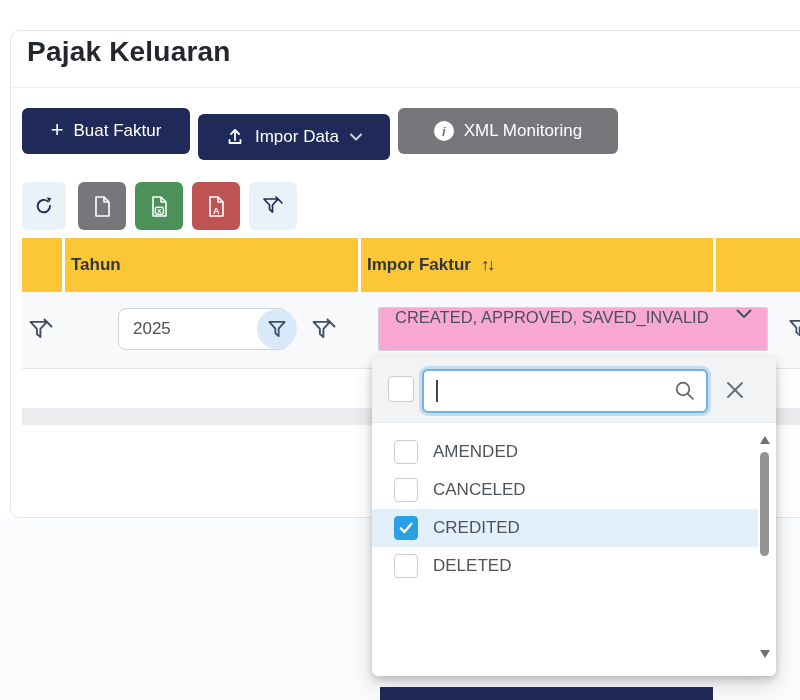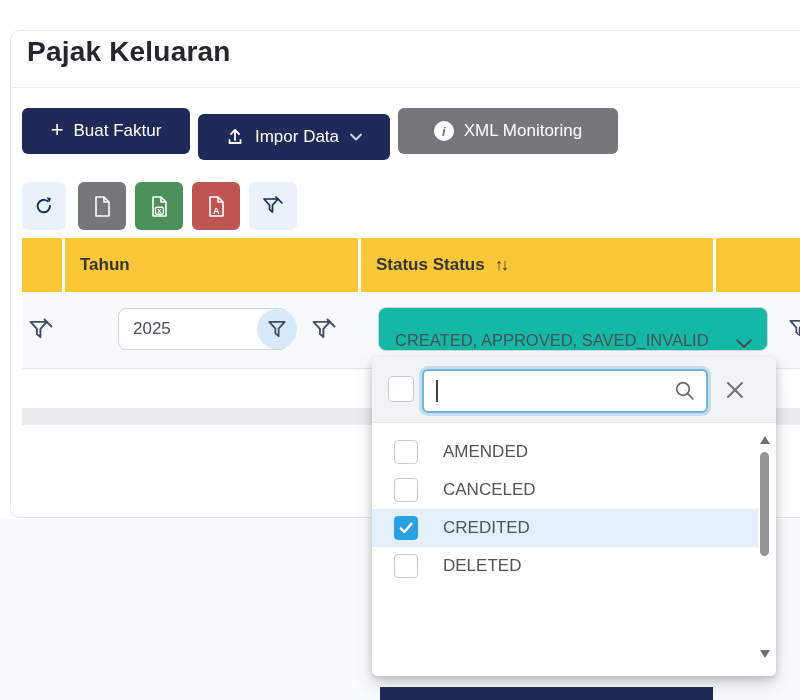--- a/index.html
+++ b/index.html
@@ -24,32 +24,32 @@
                  display:flex; align-items:center; justify-content:center;
                  font-size:13px; font-weight:700; font-style:italic; }
 
   
   .tool-btn { height:48px; border-radius:6px; display:flex; align-items:center; justify-content:center; cursor:pointer; }
   .tool-light { background:#e9f1f9; }
 
   
   .grid-head-bg { left:22px; top:238px; width:778px; height:54px; background:#fff; }
   .head-cell { top:238px; height:54px; background:#fcc737; display:flex; align-items:center;
-               padding-left:15px; font-size:17px; font-weight:700; color:#33363c; gap:10px; }
+               padding-left:6px; font-size:17px; font-weight:700; color:#33363c; gap:10px; }
   .sort-glyph { font-size:16px; font-weight:400; color:#2e3136; letter-spacing:-2px; }
 
   
   .filter-row { left:22px; top:292px; width:778px; height:77px; background:#f8f9fa; border-bottom:1px solid #e4e6e9; }
   .text-input { height:42px; background:#fff; border:1px solid #ced4da; border-radius:8px;
                 font-size:17px; color:#495057; padding:0 14px; outline:none; width:100%;
                 font-family:"Liberation Sans","DejaVu Sans",sans-serif; }
   .filter-circle { width:40px; height:40px; border-radius:50%; background:#d8e9f9;
                    display:flex; align-items:center; justify-content:center; cursor:pointer; }
-  .multiselect { left:378px; top:307px; width:390px; height:44px; background:#14b8a6; border:1px solid #ced4da;
-                 border-radius:8px; display:flex; align-items:flex-end; padding:0 14px 0 16px; cursor:pointer; }
+  .multiselect { left:378px; top:307px; width:390px; height:44px; background:#f9a8d4; border:1px solid #ced4da;
+                 border-radius:2px; display:flex; align-items:flex-start; padding:0 14px 0 16px; cursor:pointer; }
   .multiselect-value { font-size:16.5px; color:#495057; white-space:nowrap; flex:1; }
 
   
   .band-white1 { left:22px; top:369px; width:778px; height:39px; background:#fff; }
   .band-gray   { left:22px; top:408px; width:778px; height:17px; background:#ececee; }
   .band-white2 { left:22px; top:425px; width:778px; height:92px; background:#fff; }
 
   
   .popup { left:372px; top:357px; width:404px; height:319px; background:#fff; border-radius:6px;
            box-shadow:0 3px 8px rgba(0,0,0,.20), 0 10px 22px rgba(0,0,0,.12); z-index:50; }
@@ -59,21 +59,21 @@
   .search-wrap { left:422px; top:369px; width:286px; height:44px; background:#fff;
                  border:2px solid #71b2e2; border-radius:6px; box-shadow:0 0 0 3px rgba(113,178,226,.35);
                  z-index:52; display:flex; align-items:center; padding:0 10px 0 12px; }
   .search-input { border:none; outline:none; flex:1; font-size:16px; color:#333; height:100%;
                   font-family:"Liberation Sans","DejaVu Sans",sans-serif; background:transparent; }
   .caret-bar { width:1.5px; height:22px; background:#444; margin-right:-3px; }
 
   .popup-list { left:372px; top:423px; width:404px; height:253px; overflow:hidden;
                 border-radius:0 0 6px 6px; z-index:51; background:#fff; }
   .opt-row { position:relative; width:386px; height:38px; display:flex; align-items:center;
-             padding-left:22px; gap:25px; cursor:pointer; }
+             padding-left:22px; gap:15px; cursor:pointer; }
   .opt-rows { position:absolute; top:10px; left:0; }
   .opt-row.is-checked { background:#e2f0fb; }
   .opt-label { font-size:17px; color:#4f5459; }
   .opt-box { width:24px; height:24px; border:1px solid #c9cdd1; border-radius:4px; background:#fff;
              display:flex; align-items:center; justify-content:center; flex:none; }
   .is-checked .opt-box { background:#2a9fe3; border-color:#2a9fe3; }
   .opt-box svg { display:none; }
   .is-checked .opt-box svg { display:block; }
   .sb-up { left:760px; top:436px; width:0; height:0; border-left:5px solid transparent;
            border-right:5px solid transparent; border-bottom:8px solid #6f6f6f; z-index:53; }
@@ -167,21 +167,21 @@
     </svg>
   </span>
 </div>
 
 <div class="abs grid-head-bg"></div>
 <div class="abs head-cell" style="left:22px; width:40px;"></div>
 <div class="abs head-cell" style="left:65px; width:293px;">
   <span>Tahun</span>
 </div>
 <div class="abs head-cell" style="left:361px; width:352px;">
-  <span>Status Status</span>
+  <span>Impor Faktur</span>
   <span class="sort-glyph">↑↓</span>
 </div>
 <div class="abs head-cell" style="left:716px; width:84px;"></div>
 
 <div class="abs filter-row"></div>
 
 <div class="abs" style="left:27px; top:317px;">
   <svg width="28" height="26" viewBox="0 0 24 22" fill="none" stroke="#3f4d66" stroke-width="1.6" stroke-linejoin="round" stroke-linecap="round">
     <path d="M3 4 h14 l-5.5 6 v7 l-3 -2.6 v-4.4 Z"></path>
       <path d="M15 2 l6 6"></path>

